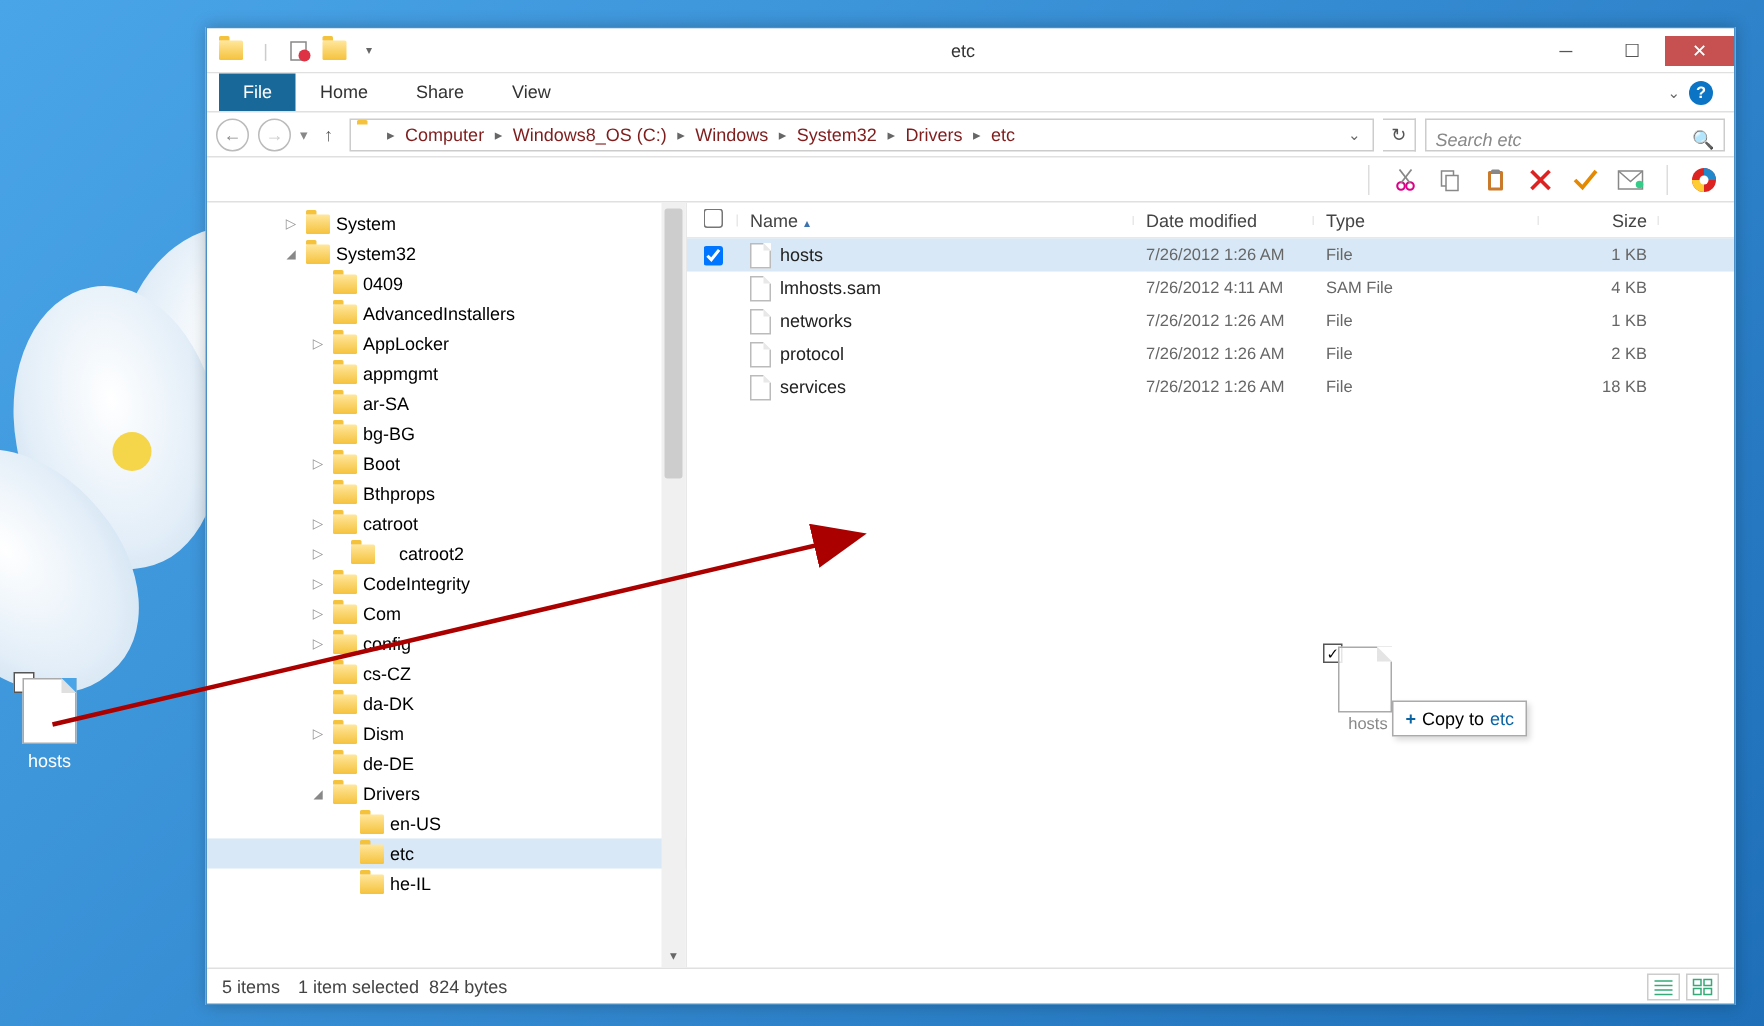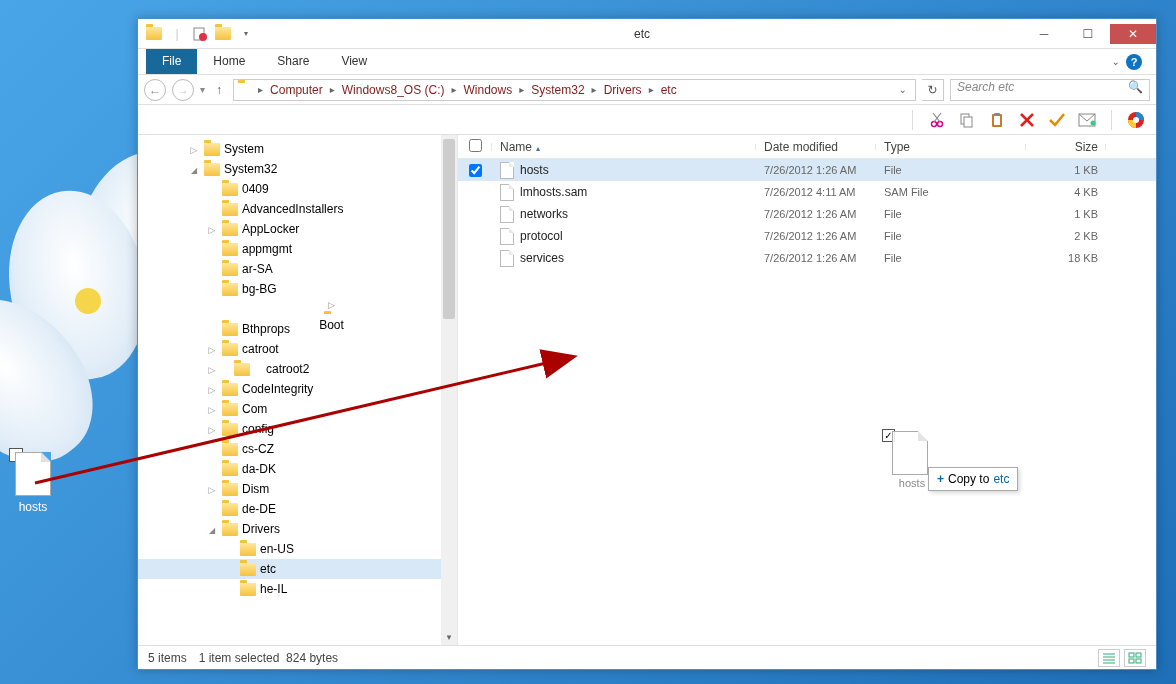--- a/index.html
+++ b/index.html
@@ -45,21 +45,21 @@
 .nav-arrow { width:22px; height:22px; border:1px solid #bbb; border-radius:50%; display:flex; align-items:center; justify-content:center; color:#888; }
 .nav-arrow.disabled { color:#ccc; }
 .nav-histdrop { color:#888; font-size:10px; }
 .nav-up { width:16px; height:16px; color:#555; display:flex; align-items:center; justify-content:center; }
 .breadcrumb { flex:1; height:22px; border:1px solid #ccc; display:flex; align-items:center; padding:0 4px; gap:2px; overflow:hidden; }
 .bc-icon { width:16px; height:14px; }
 .bc-sep { color:#666; font-size:10px; padding:0 2px; }
 .bc-item { color:#7f1d1d; padding:0 3px; white-space:nowrap; }
 .bc-drop { color:#666; font-size:10px; margin-left:auto; padding:0 4px; }
 .refresh-btn { width:22px; height:22px; border:1px solid #ccc; border-left:0; display:flex; align-items:center; justify-content:center; color:#555; }
-.searchbox { width:200px; height:22px; border:1px solid #ccc; display:flex; align-items:flex-start; padding:0 6px; color:#888; font-style:italic; }
+.searchbox { width:200px; height:22px; border:1px solid #ccc; display:flex; align-items:flex-end; padding:0 6px; color:#888; font-style:italic; }
 .searchbox .mag { margin-left:auto; color:#888; font-style:normal; }
 
 
 .toolstrip { height: 30px; border-bottom: 1px solid #e0e0e0; display:flex; justify-content:flex-end; align-items:center; padding:0 10px; gap:10px; }
 .tool-sep { width:1px; height:20px; background:#ddd; margin:0 4px; }
 .tool-ic { width:20px; height:20px; display:flex; align-items:center; justify-content:center; }
 
 
 .body { flex:1; display:flex; overflow:hidden; }
 .tree { width:320px; border-right:1px solid #e8e8e8; overflow:hidden; position:relative; }
@@ -290,21 +290,21 @@
           <div class="tree-row" style="padding-left: 68px;">
             <span class="arrow none"></span>
             <span class="folder-glyph"></span>
             <span>ar-SA</span>
           </div>
           <div class="tree-row" style="padding-left: 68px;">
             <span class="arrow none"></span>
             <span class="folder-glyph"></span>
             <span>bg-BG</span>
           </div>
-          <div class="tree-row" style="padding-left: 68px; flex-direction: column;">
+          <div class="tree-row" style="padding-left: 68px;">
             <span class="arrow closed"></span>
             <span class="folder-glyph"></span>
             <span>Boot</span>
           </div>
           <div class="tree-row" style="padding-left: 68px;">
             <span class="arrow none"></span>
             <span class="folder-glyph"></span>
             <span>Bthprops</span>
           </div>
           <div class="tree-row" style="padding-left: 68px;">

